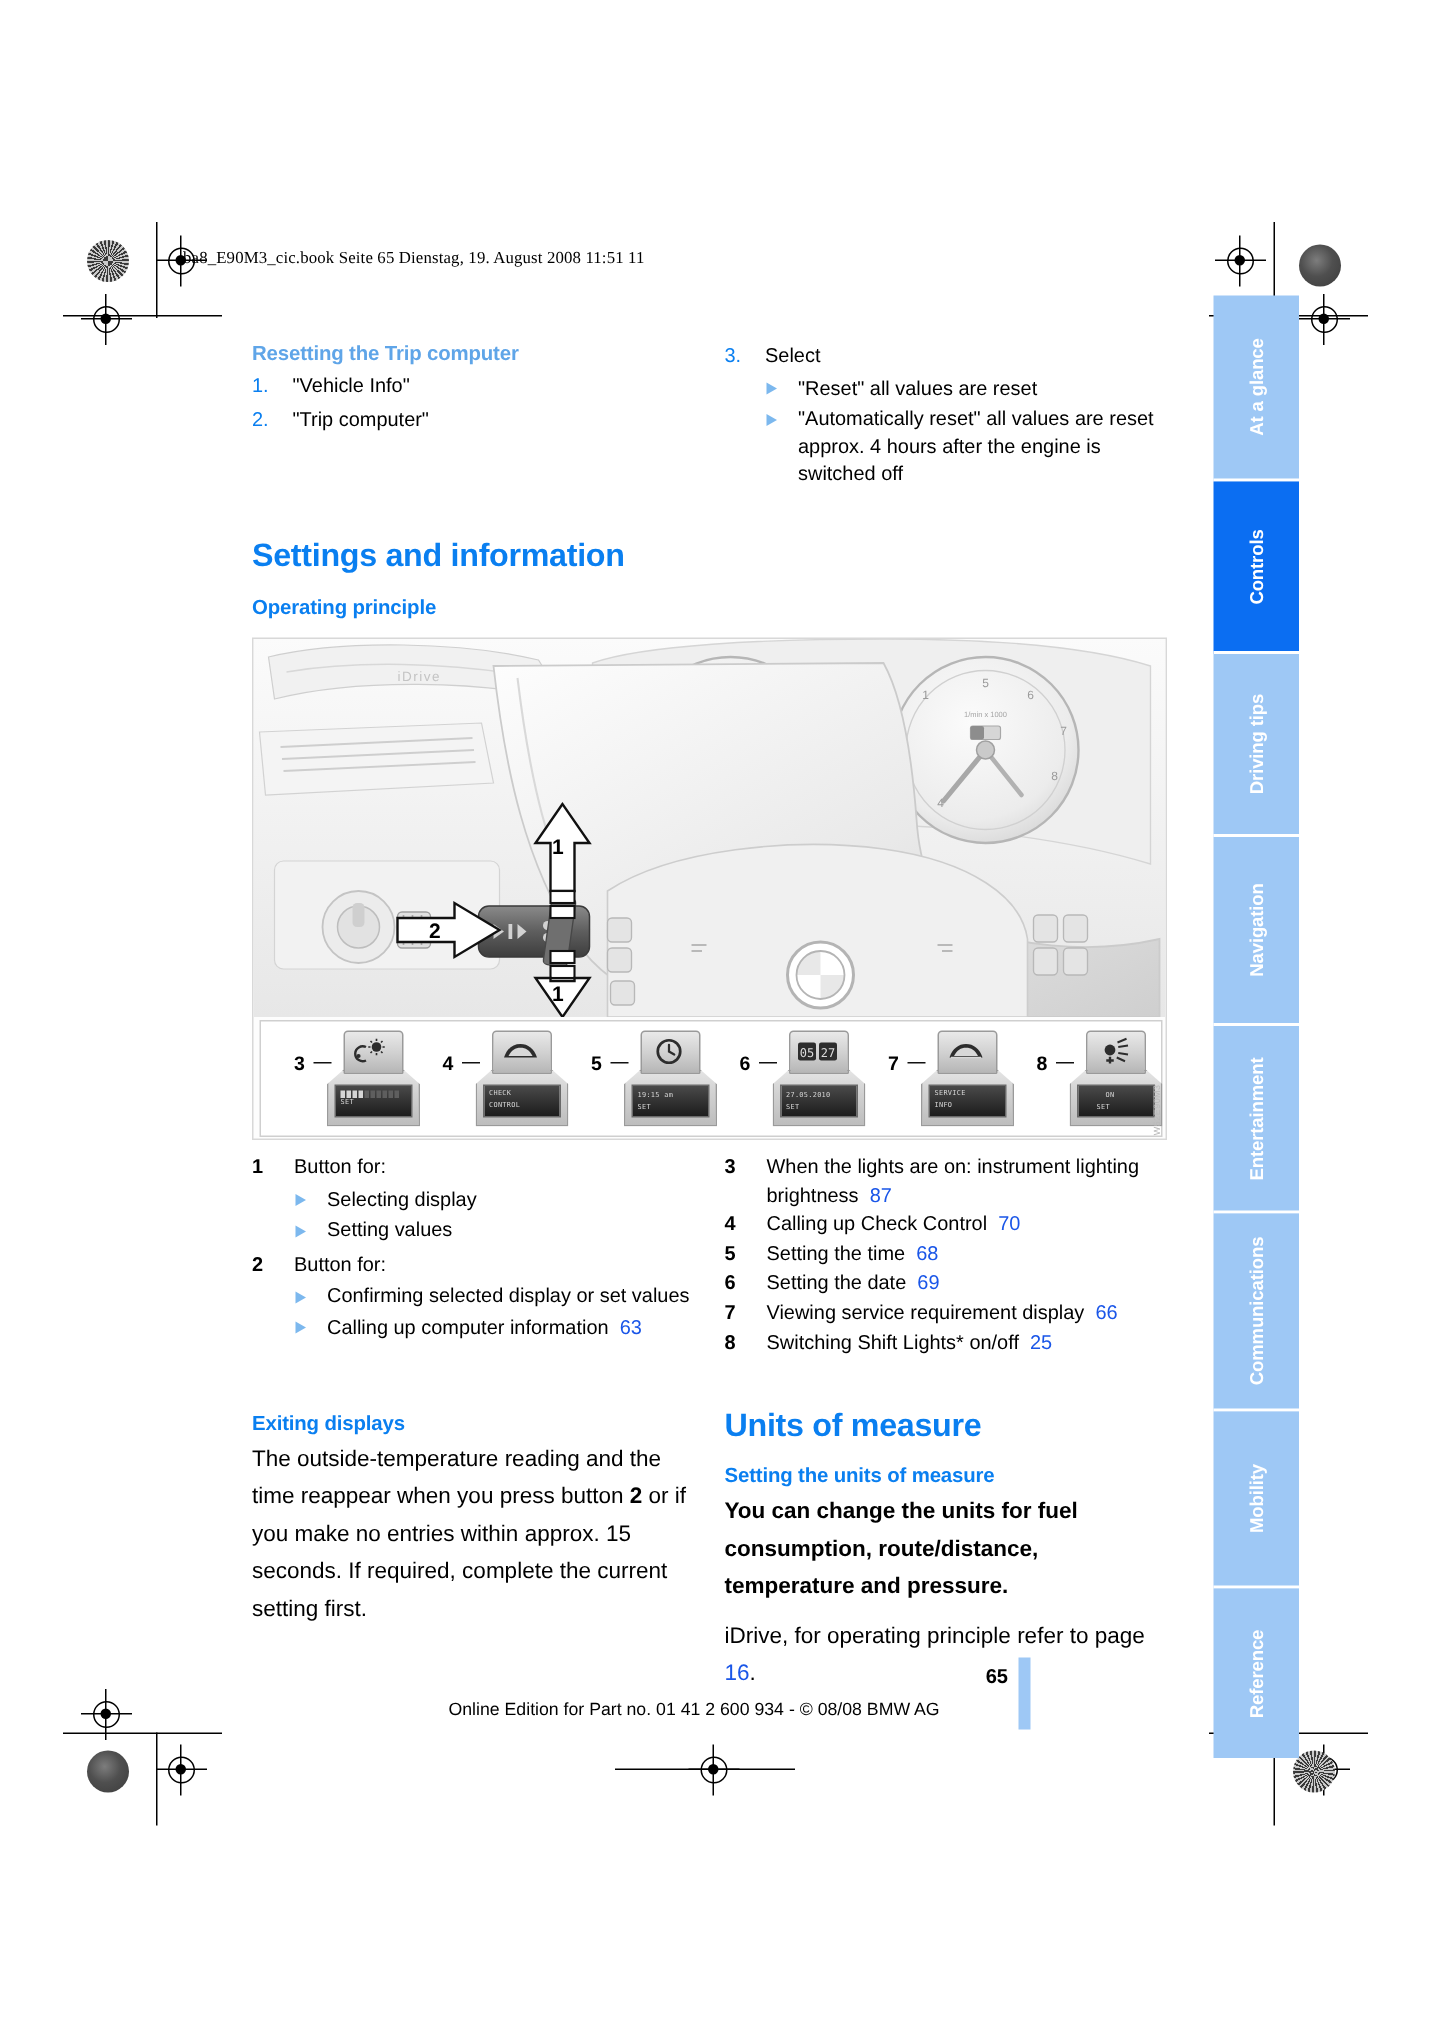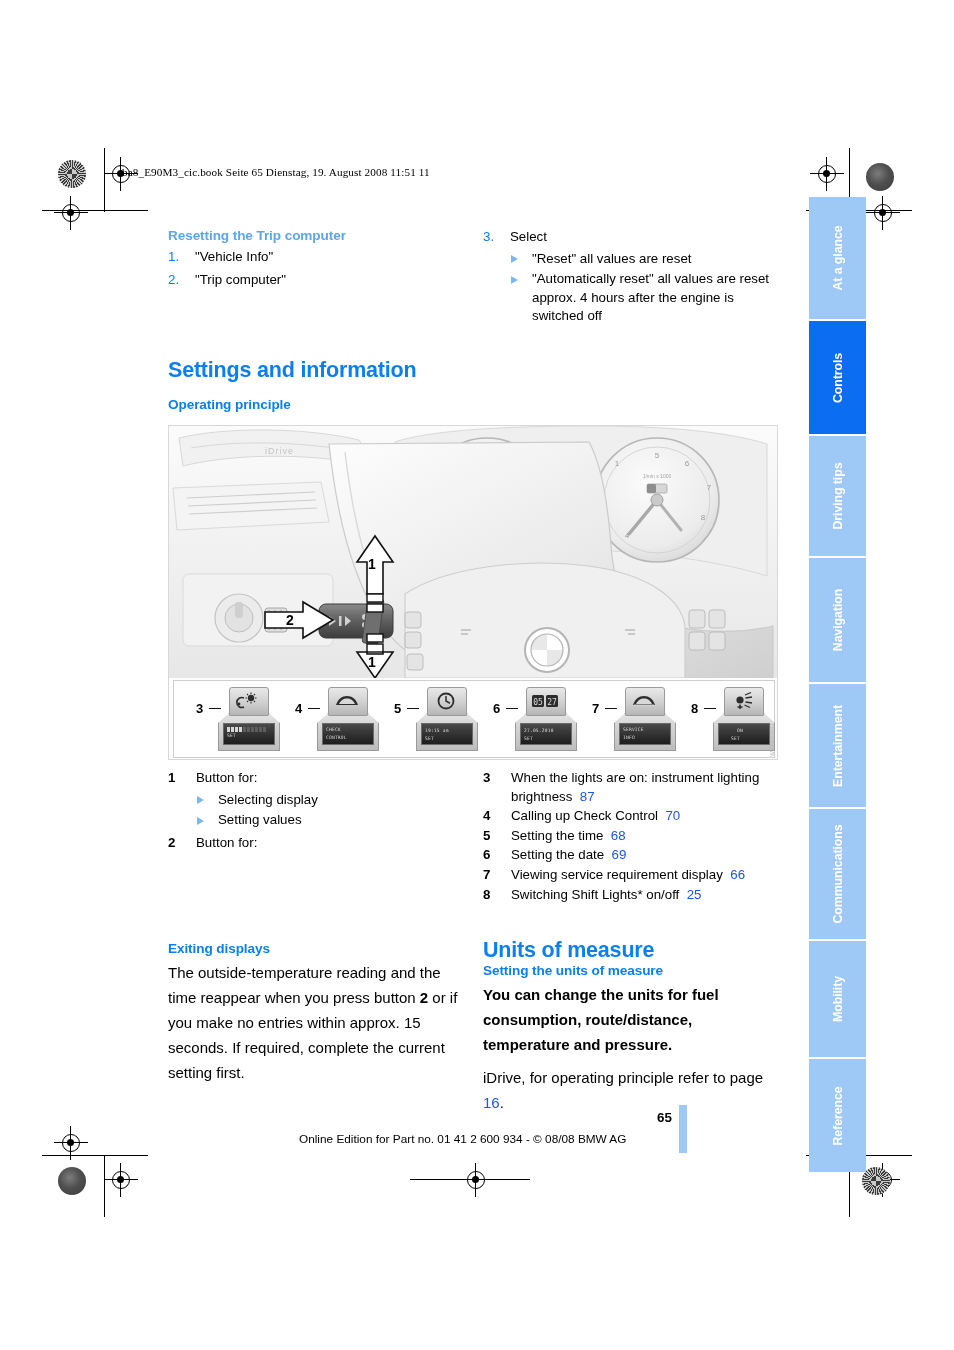--- a/index.html
+++ b/index.html
@@ -778,20 +778,30 @@
         <span class="tri"></span>
         <span>Setting values</span>
       </li>
     </ul>
     <ul class="legend" style="margin-top:4px;">
       <li>
         <span class="lnum">2</span>
         <span>Button for:</span>
       </li>
     </ul>
+    <ul class="trilist" style="margin-left:28px; margin-top:3px;">
+      <li>
+        <span class="tri"></span>
+        <span>Confirming selected display or set values</span>
+      </li>
+      <li>
+        <span class="tri"></span>
+        <span>Calling up computer information</span><span>&nbsp;&nbsp;</span><span class="pg">63</span>
+      </li>
+    </ul>
   </div>
 
   <div class="col-left" style="top:941px;">
     <h2 class="blue-sub">Exiting displays</h2>
     <p class="body" style="margin-top:4px;"><span>The outside-temperature reading and the time reappear when you press button </span><span class="bold">2</span><span> or if you make no entries within approx. 15 seconds. If required, complete the current setting first.</span></p>
   </div>
 
   <div class="col-right" style="top:228px;">
     <ul class="numlist">
       <li style="margin-bottom:2px;">
@@ -835,21 +845,21 @@
       </li>
       <li>
         <span class="lnum">8</span>
         <span>Switching Shift Lights* on/off</span><span>&nbsp;&nbsp;</span><span class="pg">25</span>
       </li>
     </ul>
   </div>
 
   <div class="col-right" style="top:938px;">
     <h1 class="blue-title">Units of measure</h1>
-    <h2 class="blue-sub" style="">Setting the units of measure</h2>
+    <h2 class="blue-sub" style="margin-top:13px;">Setting the units of measure</h2>
     <p class="body" style="margin-top:4px;font-weight:bold;">You can change the units for fuel consumption, route/distance, temperature and pressure.</p>
     <p class="body" style="margin-top:8px;"><span>iDrive, for operating principle refer to page </span><span class="pg">16</span><span>.</span></p>
   </div>
 
   <div class="tabrail">
     <div class="tab" style="height:124px;">
       <span class="tlabel">At a glance</span>
     </div>
     <div class="tab active" style="height:115px;">
       <span class="tlabel">Controls</span>

